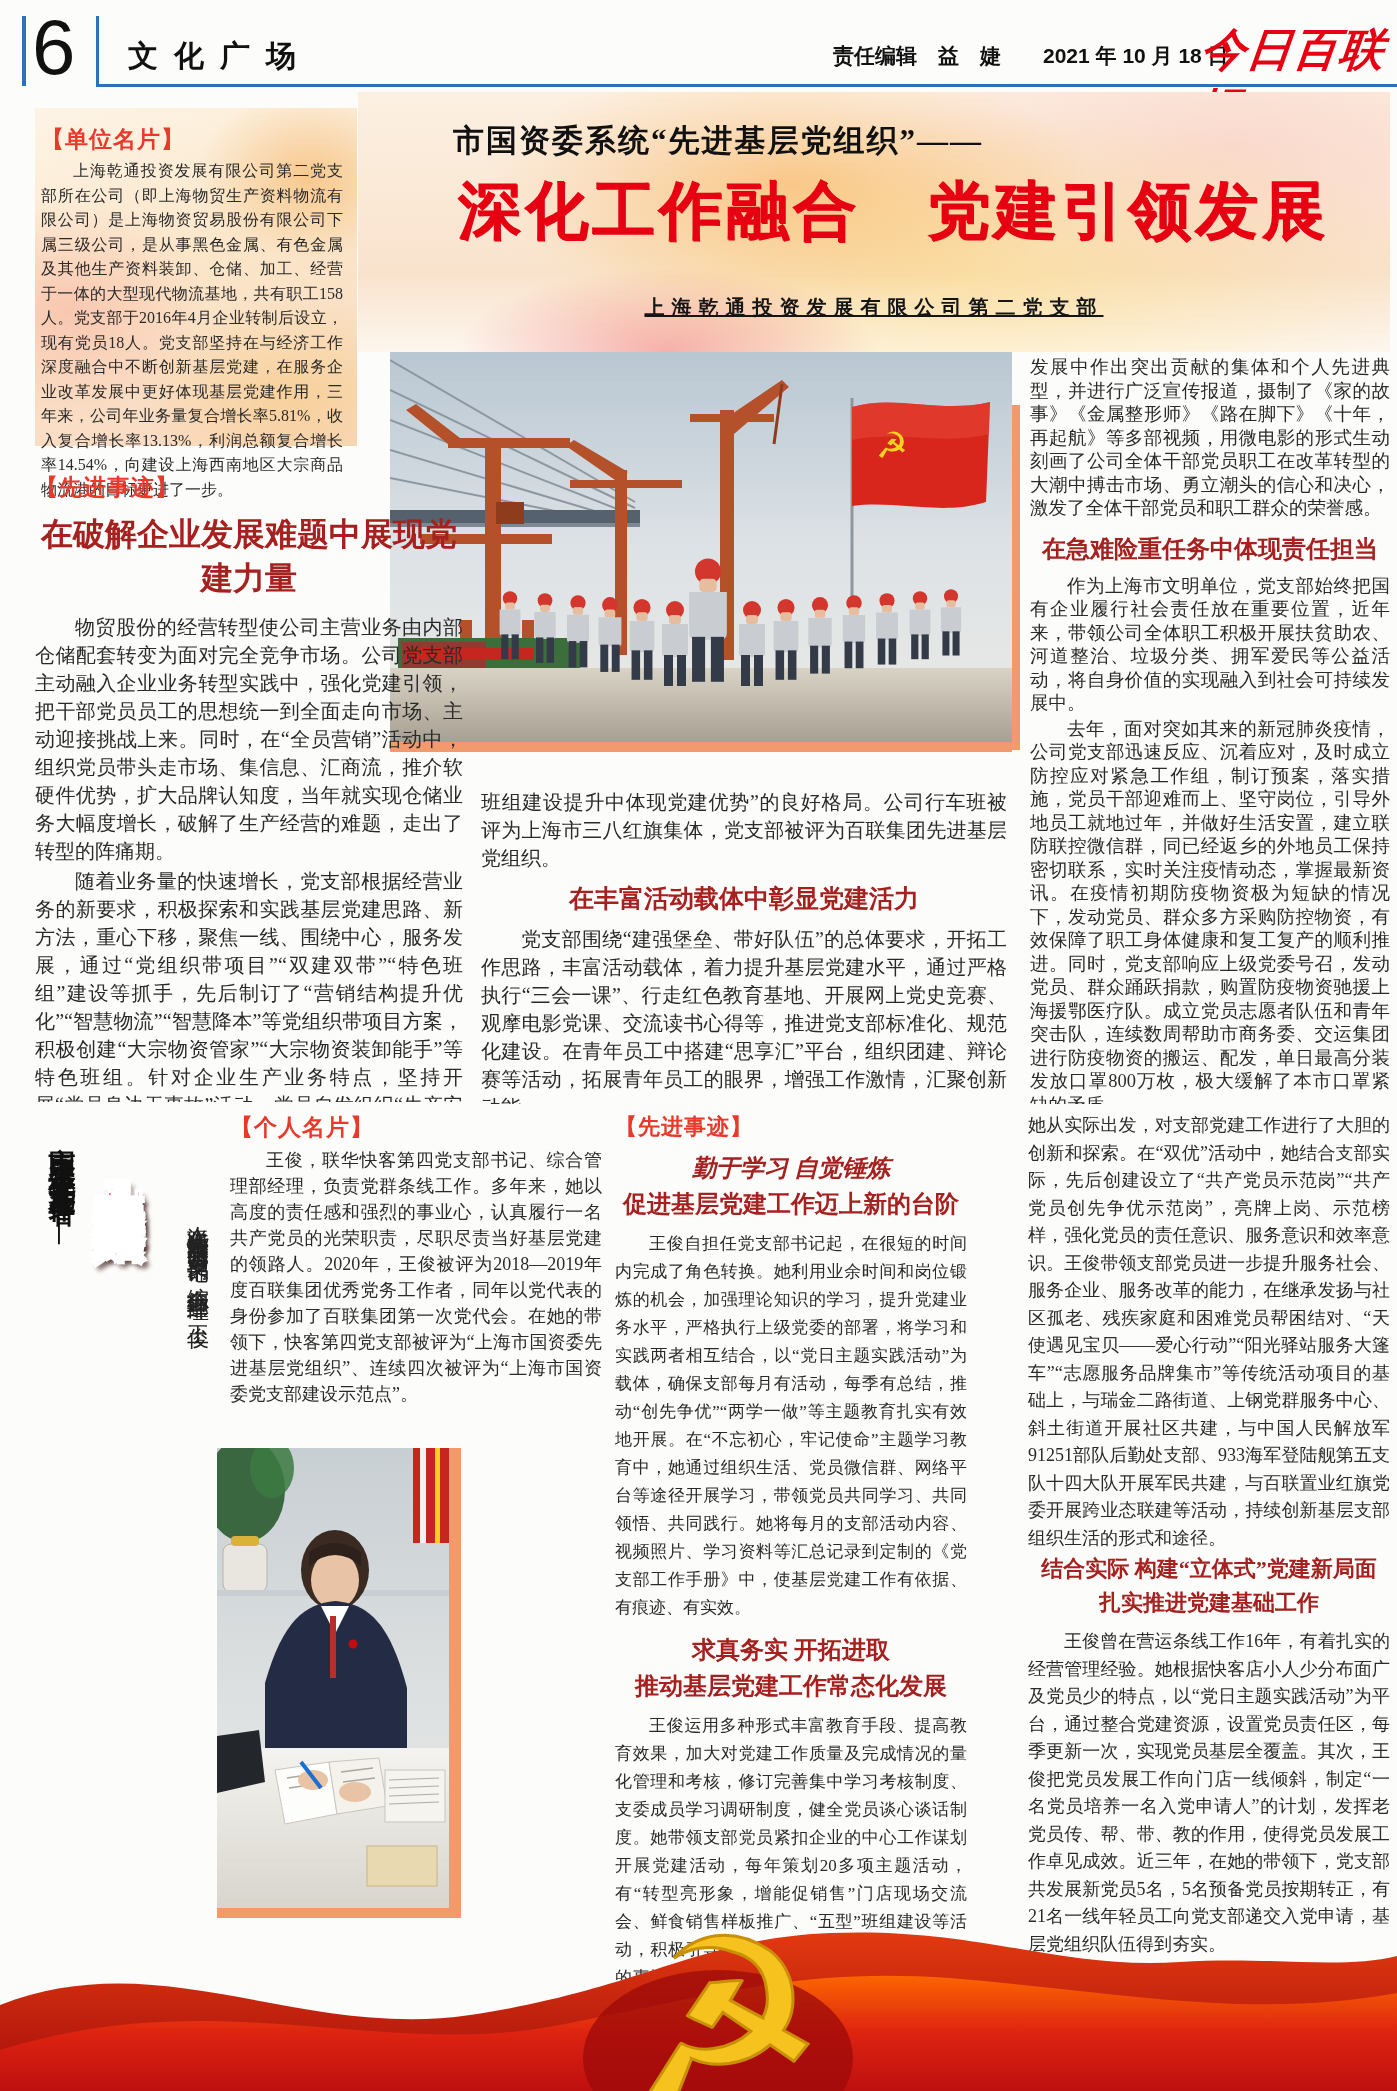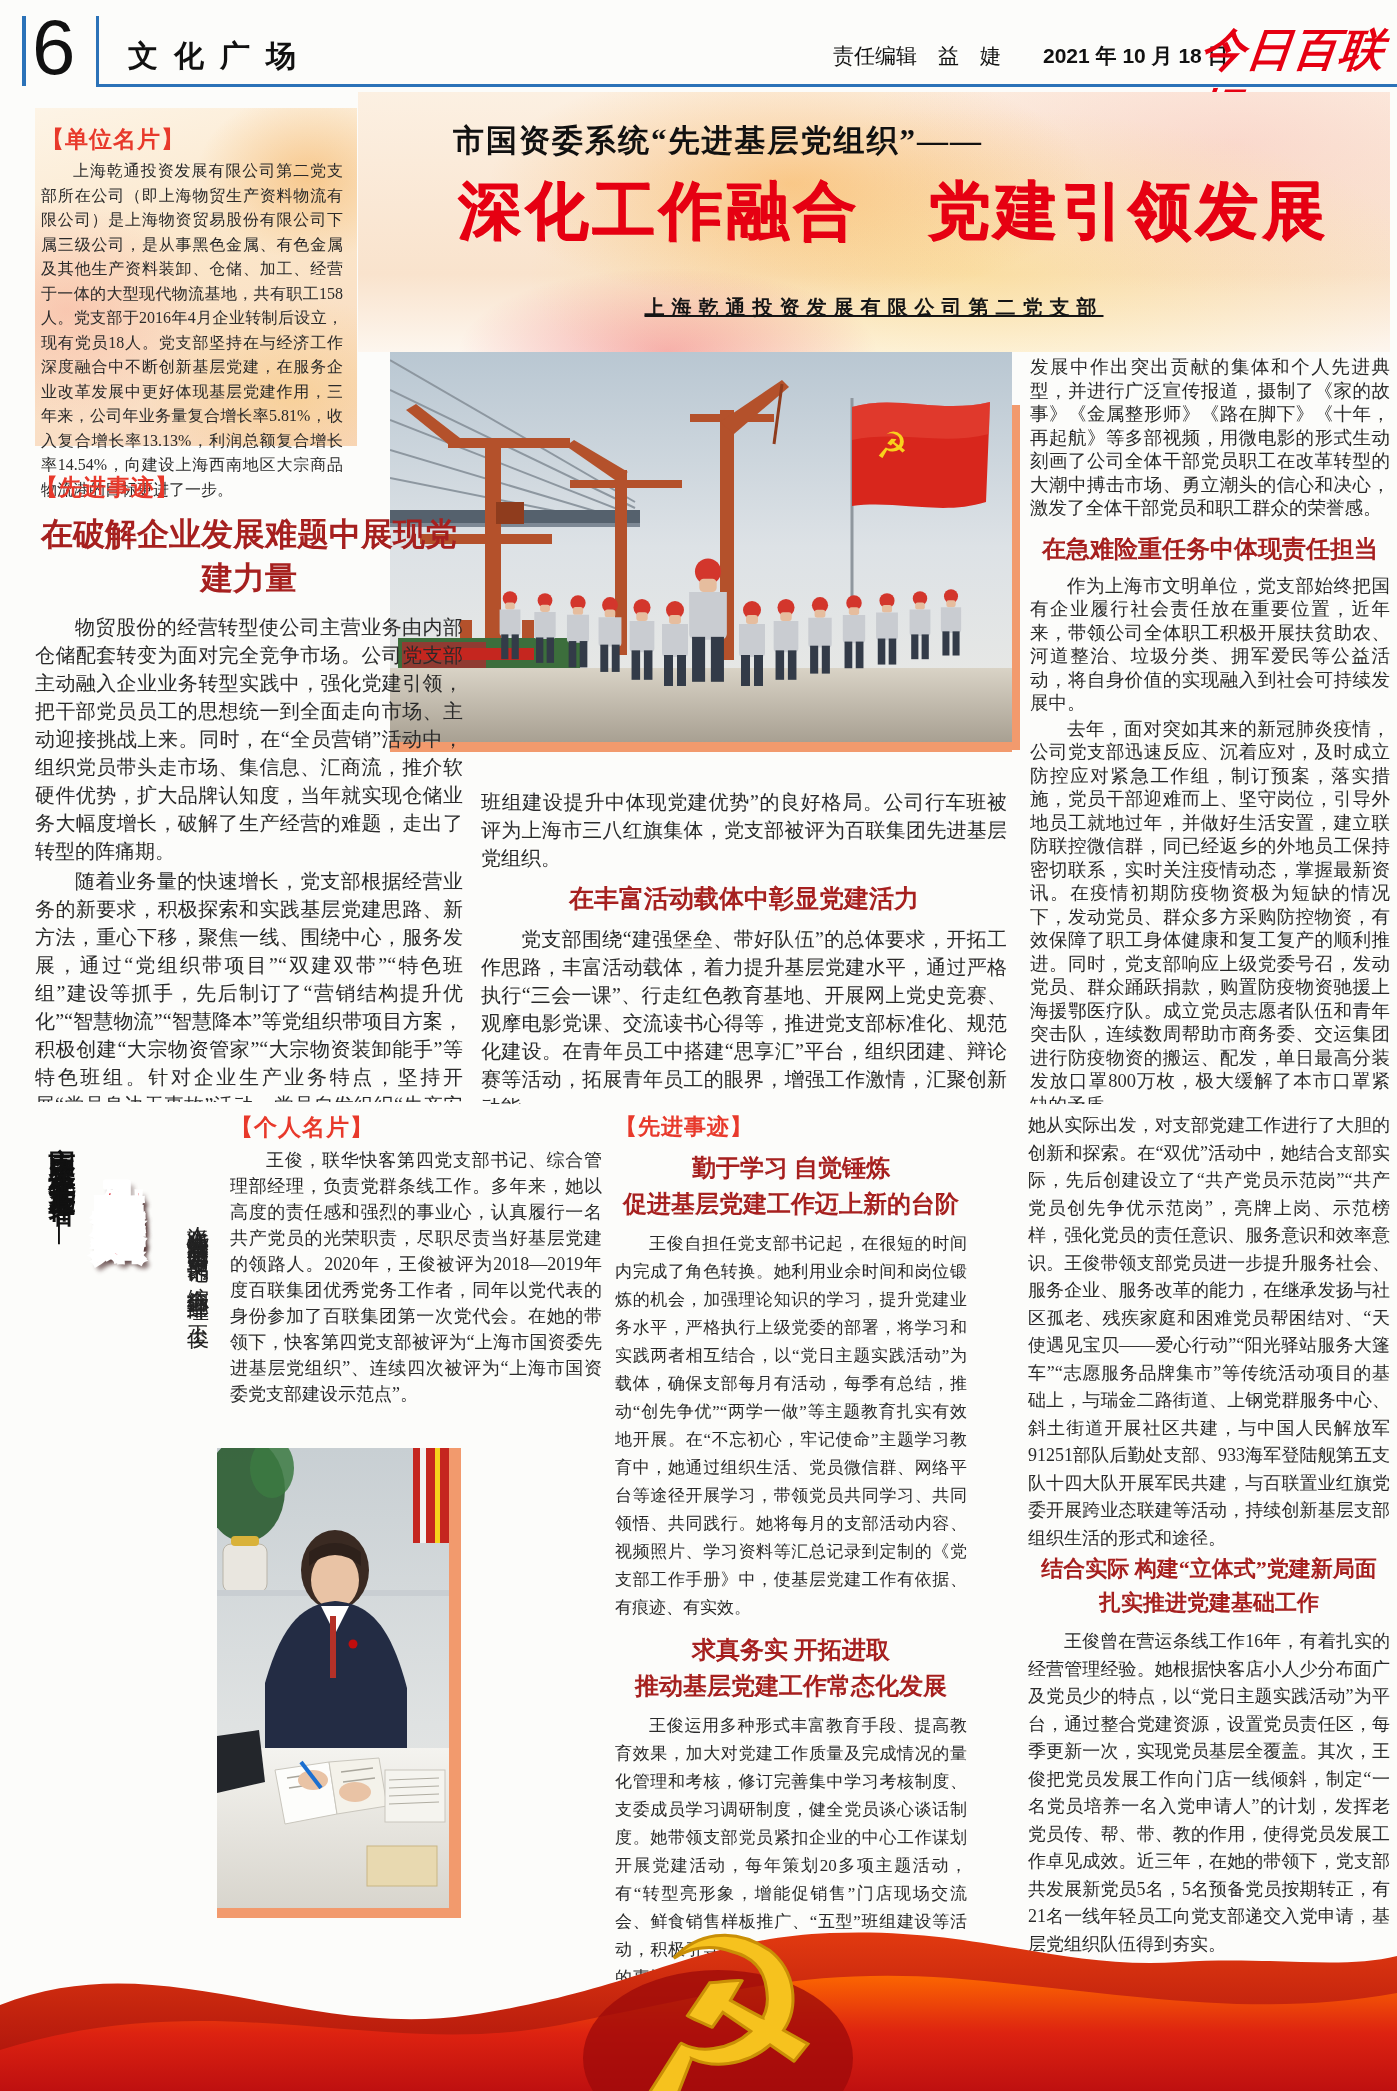--- a/index.html
+++ b/index.html
@@ -43,21 +43,21 @@
 </style>
 </head>
 <body>
 
 <div class="page">
 
   <div class="abs bluebar" style="left:22px;top:16px;width:4px;height:70px;"></div>
   <div class="abs sans" style="left:32px;top:2px;font-size:78px;font-weight:400;color:#111;">6</div>
   <div class="abs bluebar" style="left:96px;top:16px;width:3px;height:70px;"></div>
   <div class="abs sans" style="left:128px;top:36px;font-size:30px;font-weight:bold;letter-spacing:16px;color:#111;">文化广场</div>
-  <div class="abs sans" style="left:833px;top:42px;font-size:21px;font-weight:normal;color:#111;">责任编辑　益　婕</div>
+  <div class="abs sans" style="left:833px;top:42px;font-size:21px;font-weight:bold;color:#111;">责任编辑　益　婕</div>
   <div class="abs sans" style="left:1043px;top:42px;font-size:21px;font-weight:bold;color:#111;">2021 年 10 月 18 日</div>
   <div class="abs masthead" style="left:1198px;top:20px;">今日百联报</div>
   <div class="abs bluebar" style="left:96px;top:84px;width:1301px;height:3px;"></div>
 
   <div class="abs unit-card" style="left:35px;top:108px;width:322px;height:338px;">
     <div class="tag">【单位名片】</div>
     <div class="body-txt" style="font-size:16px;line-height:24.5px;margin-top:4px;">
       <p>上海乾通投资发展有限公司第二党支部所在公司（即上海物贸生产资料物流有限公司）是上海物资贸易股份有限公司下属三级公司，是从事黑色金属、有色金属及其他生产资料装卸、仓储、加工、经营于一体的大型现代物流基地，共有职工158人。党支部于2016年4月企业转制后设立，现有党员18人。党支部坚持在与经济工作深度融合中不断创新基层党建，在服务企业改革发展中更好体现基层党建作用，三年来，公司年业务量复合增长率5.81%，收入复合增长率13.13%，利润总额复合增长率14.54%，向建设上海西南地区大宗商品物流港的目标更进了一步。</p>
     </div>
   </div>
@@ -241,21 +241,21 @@
           <line x1="172" y1="340" x2="222" y2="338"></line>
         <line x1="172" y1="348" x2="222" y2="346"></line>
           <line x1="172" y1="356" x2="222" y2="354"></line>
       </g>
       <rect x="150" y="398" width="70" height="40" fill="#e8d9b0" stroke="#c9b684"></rect>
     </svg>
   </div>
 
   <div class="abs" style="left:615px;top:1112px;width:352px;height:868px;overflow:hidden;">
     <div class="tag" style="font-size:22px;">【先进事迹】</div>
-    <div class="h-red" style="font-size:24px;margin-top:10px;">勤于学习 自觉锤炼</div>
+    <div class="h-red" style="font-size:24px;margin-top:10px;font-style:italic;">勤于学习 自觉锤炼</div>
     <div class="h-red" style="font-size:24px;margin:4px 0 10px 0;">促进基层党建工作迈上新的台阶</div>
     <div class="body-txt" style="font-size:17px;line-height:28px;">
       <p>王俊自担任党支部书记起，在很短的时间内完成了角色转换。她利用业余时间和岗位锻炼的机会，加强理论知识的学习，提升党建业务水平，严格执行上级党委的部署，将学习和实践两者相互结合，以“党日主题实践活动”为载体，确保支部每月有活动，每季有总结，推动“创先争优”“两学一做”等主题教育扎实有效地开展。在“不忘初心，牢记使命”主题学习教育中，她通过组织生活、党员微信群、网络平台等途径开展学习，带领党员共同学习、共同领悟、共同践行。她将每月的支部活动内容、视频照片、学习资料等汇总记录到定制的《党支部工作手册》中，使基层党建工作有依据、有痕迹、有实效。</p>
     </div>
     <div class="h-red" style="font-size:24px;margin-top:12px;">求真务实 开拓进取</div>
     <div class="h-red" style="font-size:24px;margin:4px 0 10px 0;">推动基层党建工作常态化发展</div>
     <div class="body-txt" style="font-size:17px;line-height:28px;">
       <p>王俊运用多种形式丰富教育手段、提高教育效果，加大对党建工作质量及完成情况的量化管理和考核，修订完善集中学习考核制度、支委成员学习调研制度，健全党员谈心谈话制度。她带领支部党员紧扣企业的中心工作谋划开展党建活动，每年策划20多项主题活动，有“转型亮形象，增能促销售”门店现场交流会、鲜食销售样板推广、“五型”班组建设等活动，积极引导党员把正在做、应该做、能够做的事情做得更好。其次，王俊具备较强的开拓进取精神，</p>
     </div>
   </div>

